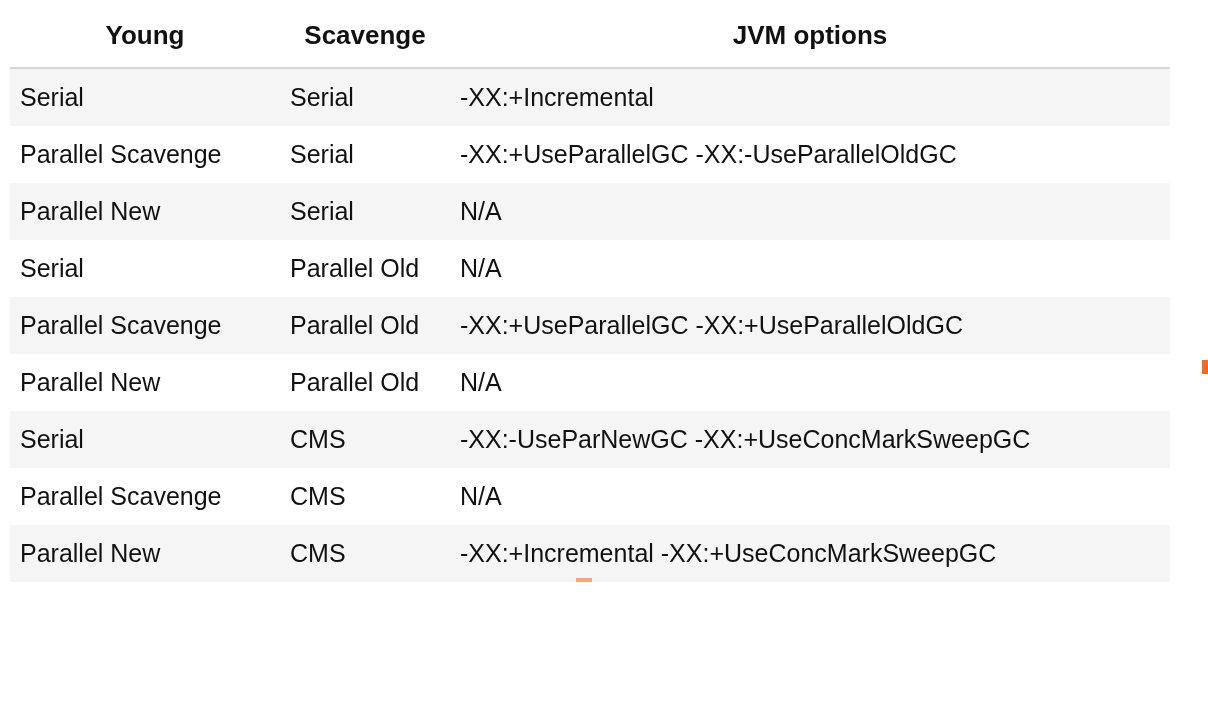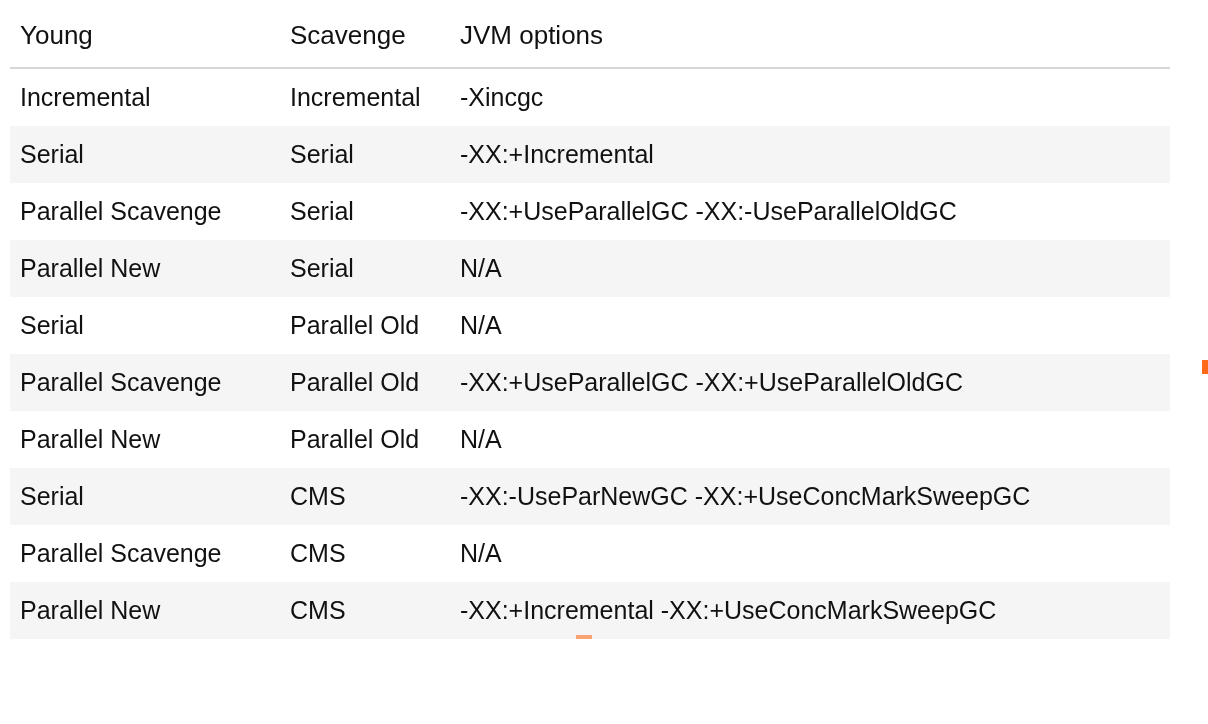--- a/index.html
+++ b/index.html
@@ -15,22 +15,22 @@
     position: relative;
     box-sizing: border-box;
     padding: 0 10px 0 10px;
   }
   table {
     width: 1160px;
     border-collapse: collapse;
     margin-top: 6px;
   }
   thead th {
-    text-align: left;
-    font-weight: 400;
+    text-align: center;
+    font-weight: 700;
     font-size: 26px;
     padding: 14px 10px 16px 10px;
     border-bottom: 2px solid #d6d6d6;
     color: #111;
   }
   tbody td {
     font-size: 25px;
     padding: 14px 10px 14px 10px;
     vertical-align: middle;
     color: #111;
@@ -87,25 +87,20 @@
         <col class="c-opts">
     </colgroup>
     <thead>
       <tr>
         <th>Young</th>
         <th>Scavenge</th>
         <th>JVM options</th>
       </tr>
     </thead>
     <tbody>
-      <tr>
-        <td>Incremental</td>
-        <td>Incremental</td>
-        <td>-Xincgc</td>
-      </tr>
       <tr class="even">
         <td>Serial</td>
         <td>Serial</td>
         <td>-XX:+Incremental</td>
       </tr>
       <tr>
         <td>Parallel Scavenge</td>
         <td>Serial</td>
         <td>-XX:+UseParallelGC -XX:-UseParallelOldGC</td>
       </tr>

